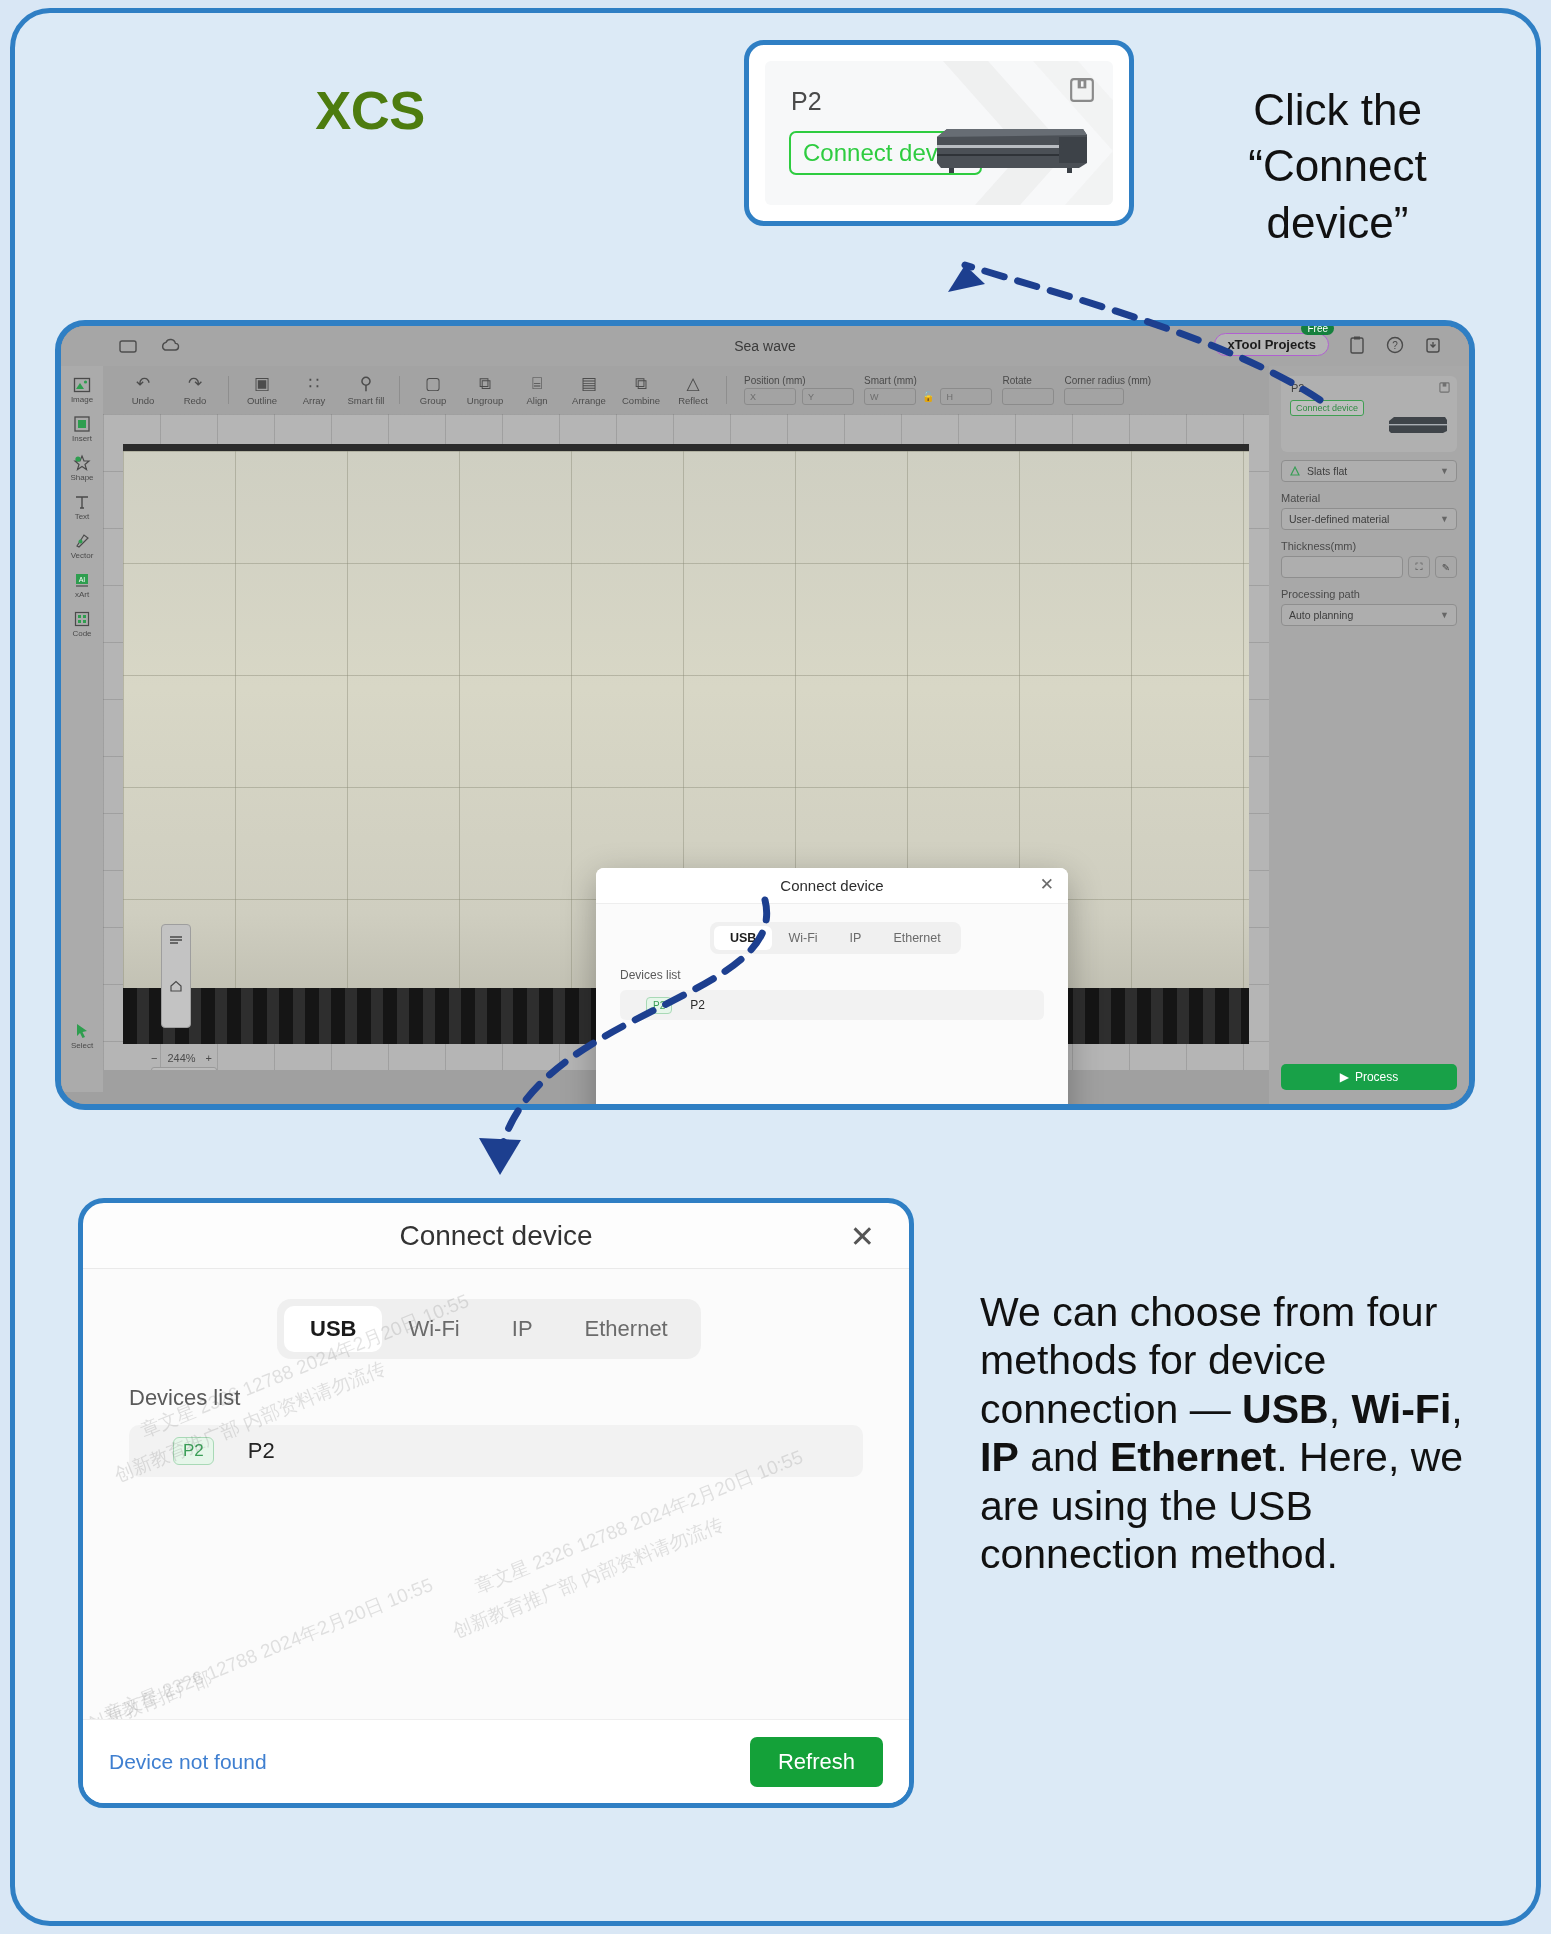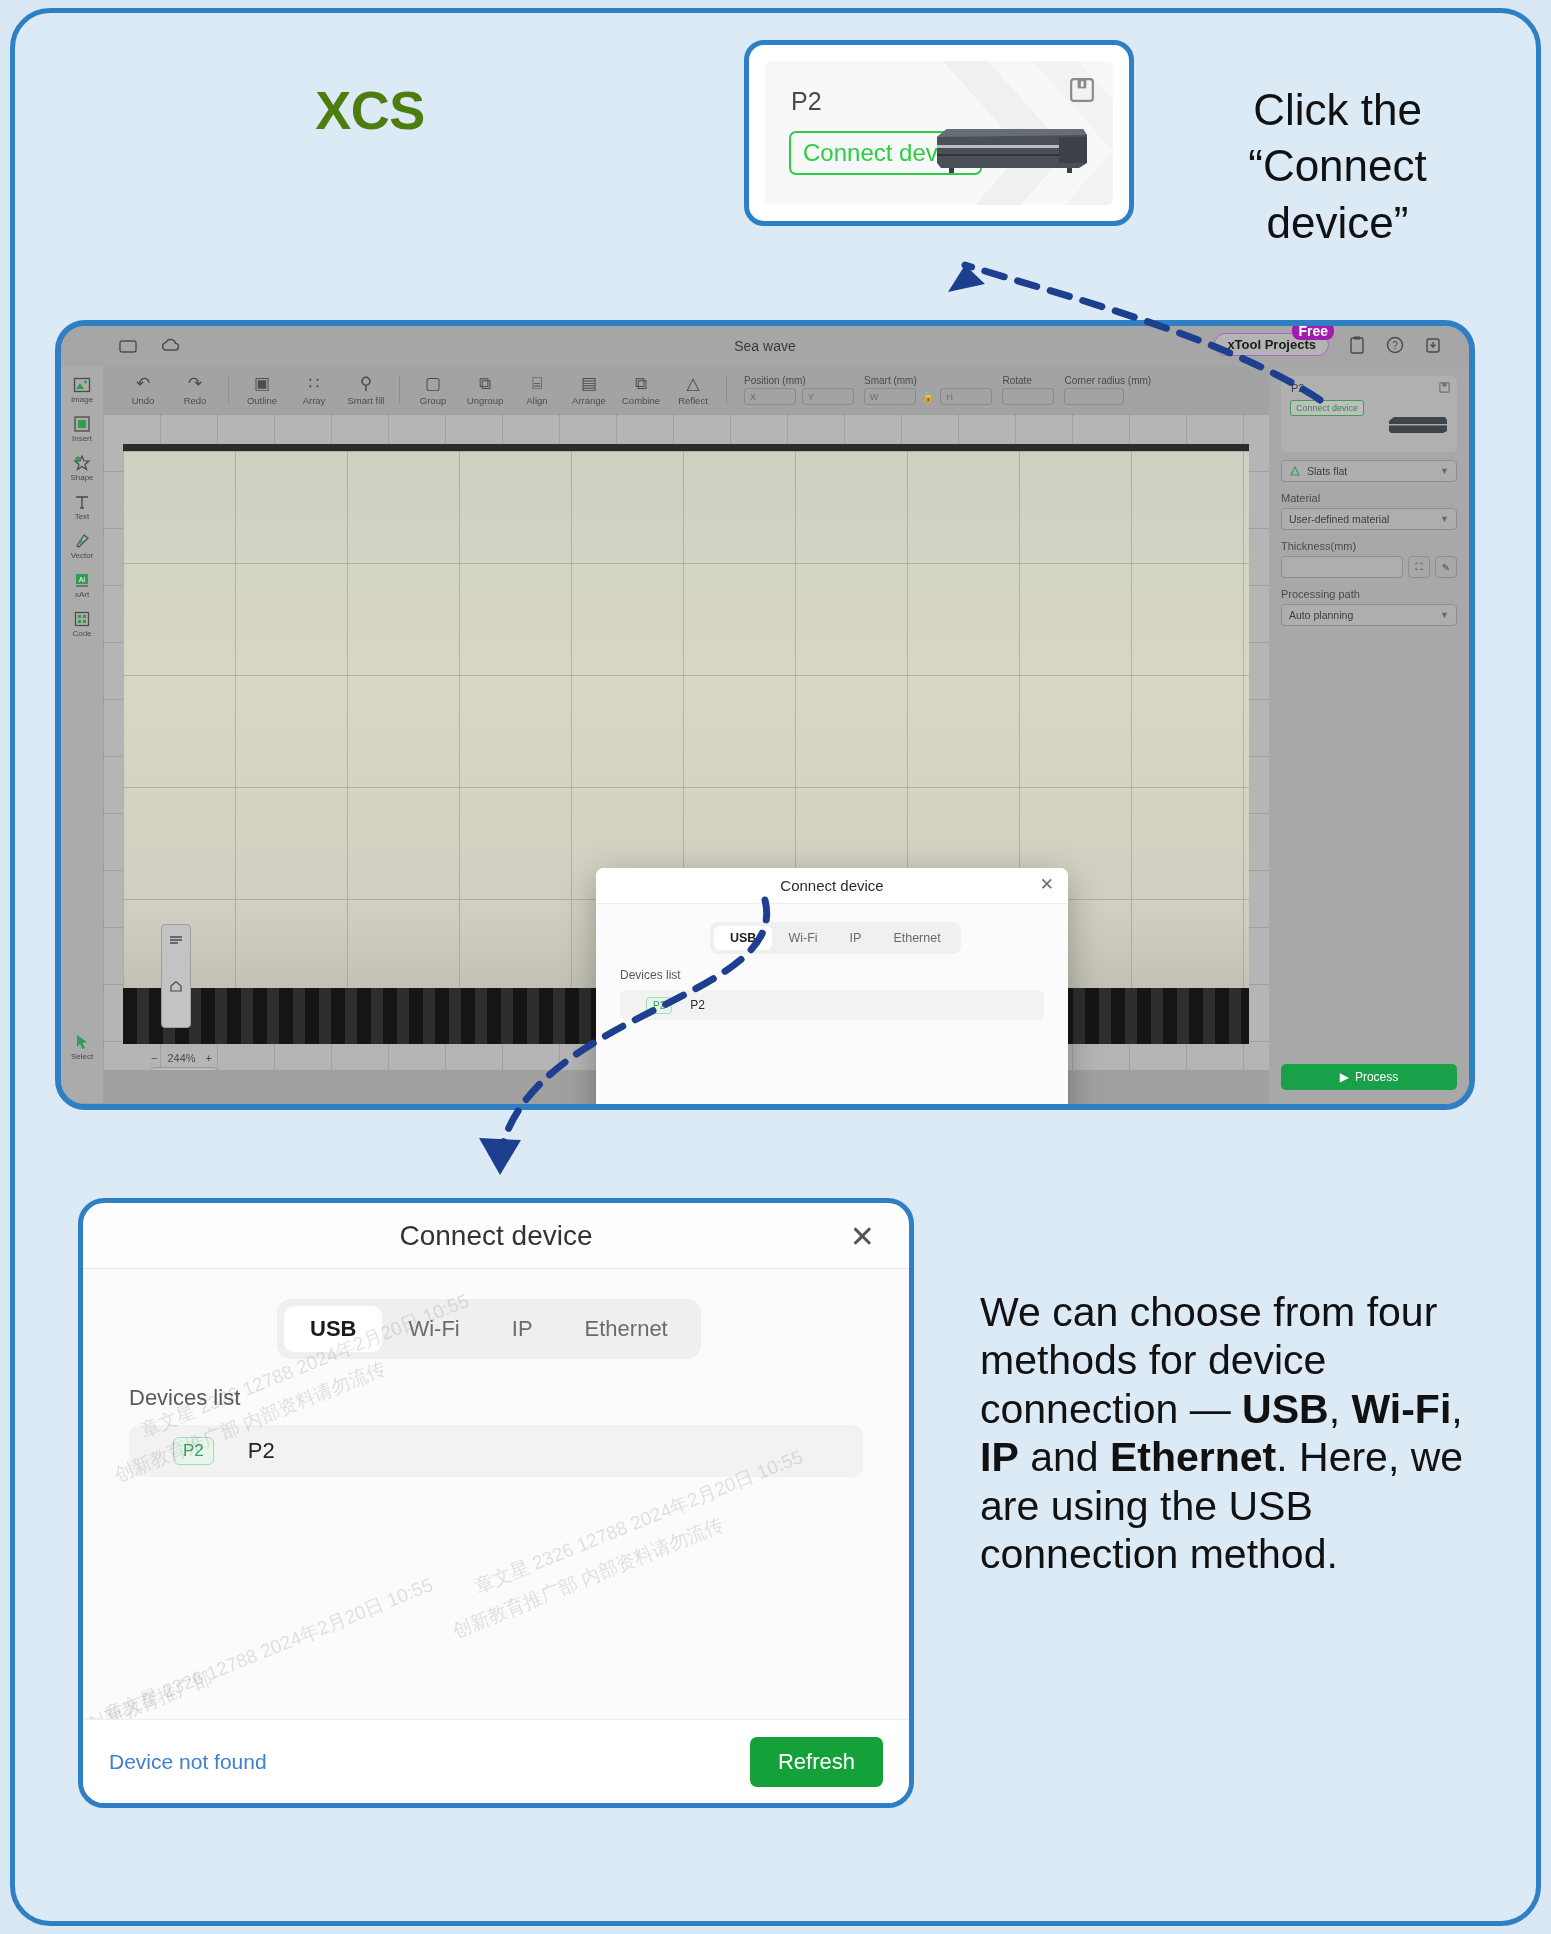--- a/index.html
+++ b/index.html
@@ -116,22 +116,22 @@
     position: absolute; right: 26px; top: 7px;
     display: flex; align-items: center; gap: 18px;
   }
   .projects-btn {
     border: 1.6px solid #b060d0; border-radius: 14px;
     padding: 3px 12px; font-size: 13px; font-weight: bold;
     color: #1c1c1c; background: #b4b4b4; position: relative;
   }
   .free-badge {
     position: absolute; right: -6px; top: -12px;
-    background: #a21caf; color: #fff; font-size: 14px;
-    border-radius: 8px; padding: 1px 6px; font-weight: bold;
+    background: #15803d; color: #fff; font-size: 10px;
+    border-radius: 8px; padding: 1px 6px; font-weight: normal;
   }
   .tb-sq { width: 20px; height: 20px; }
 
   .toolbar {
     position: absolute; left: 42px; top: 40px; right: 0; height: 48px;
     background: #a3a3a3;
     display: flex; align-items: center; padding-left: 14px;
   }
   .tool {
     width: 52px; text-align: center; color: #4c4c4c;
@@ -145,21 +145,21 @@
   .fg-row { display: flex; gap: 6px; align-items: center; }
   .fg-input {
     width: 52px; height: 17px; border: 1px solid #8b8b8b; border-radius: 3px;
     font-size: 9px; color: #6d6d6d; padding-left: 5px; line-height: 16px;
     background: transparent;
   }
   .fg-input.wide { width: 60px; }
   .lock-ico { font-size: 10px; color: #555; }
 
   .leftbar {
-    position: absolute; left: 0; top: 40px; width: 42px; bottom: 1px;
+    position: absolute; left: 0; top: 40px; width: 42px; bottom: 12px;
     background: #ababab;
     padding-top: 10px;
     display: flex; flex-direction: column; align-items: center; gap: 11px;
   }
   .lb-item { display: flex; flex-direction: column; align-items: center; gap: 1px; width: 40px; }
   .lb-ico { width: 18px; height: 18px; }
   .lb-lbl { font-size: 8px; color: #4a4a4a; }
   .lb-select { position: absolute; bottom: 42px; left: 0; width: 42px;
                display: flex; flex-direction: column; align-items: center; gap: 1px; }
 

